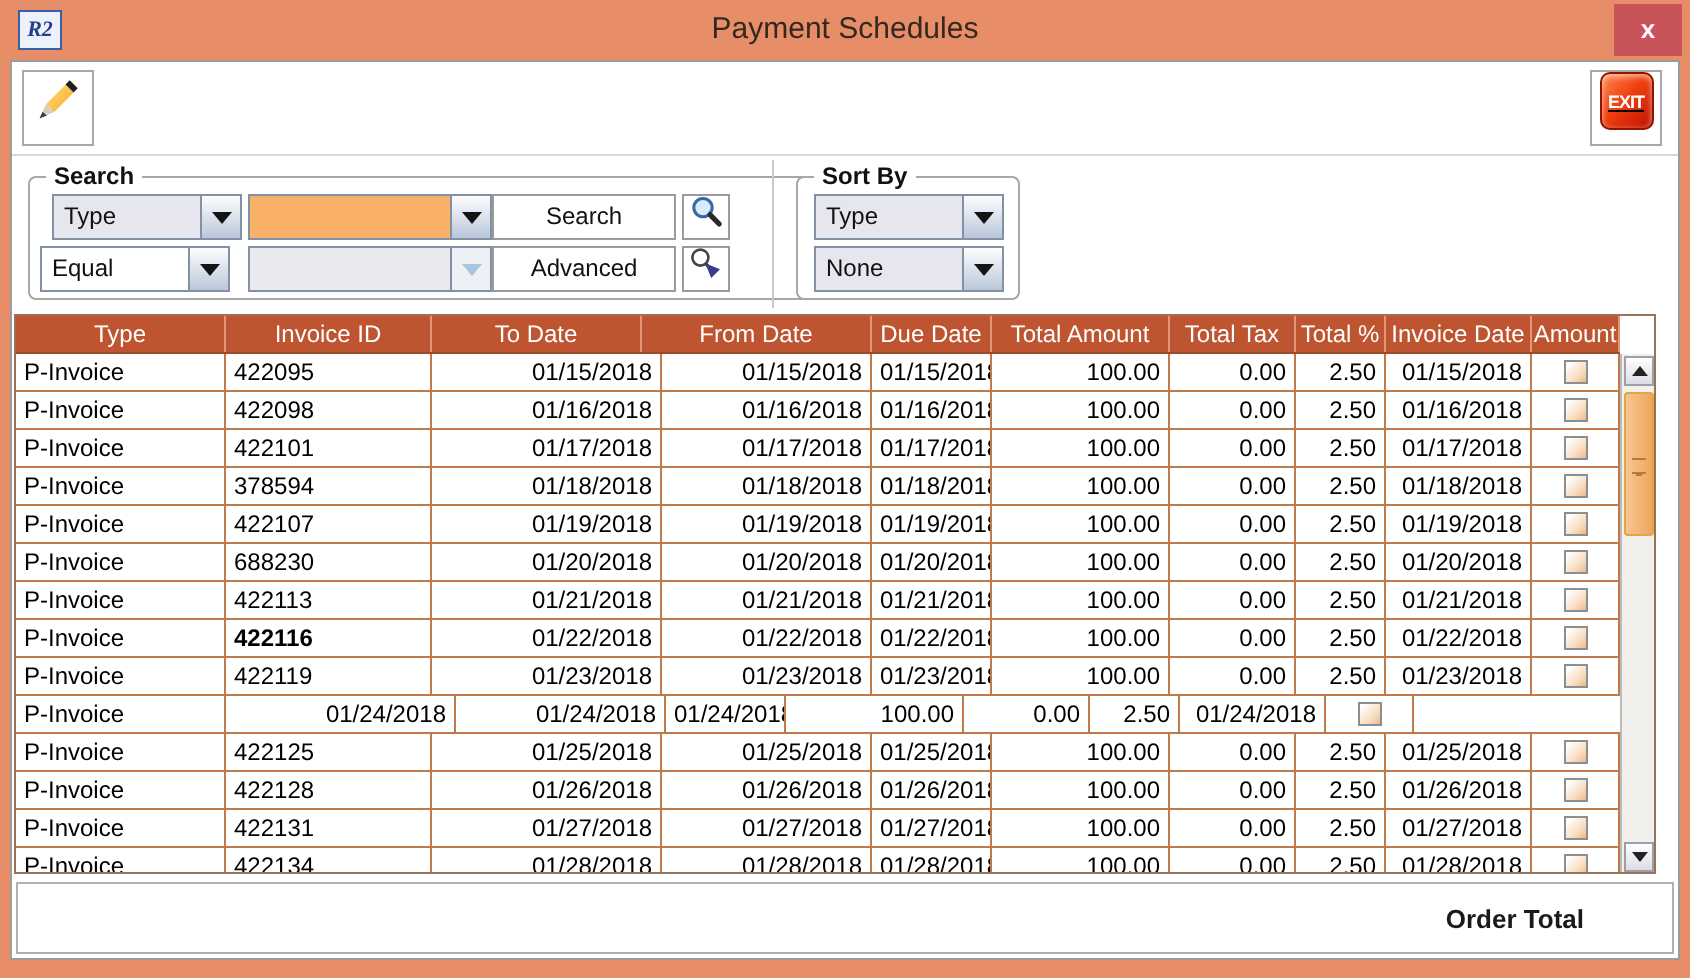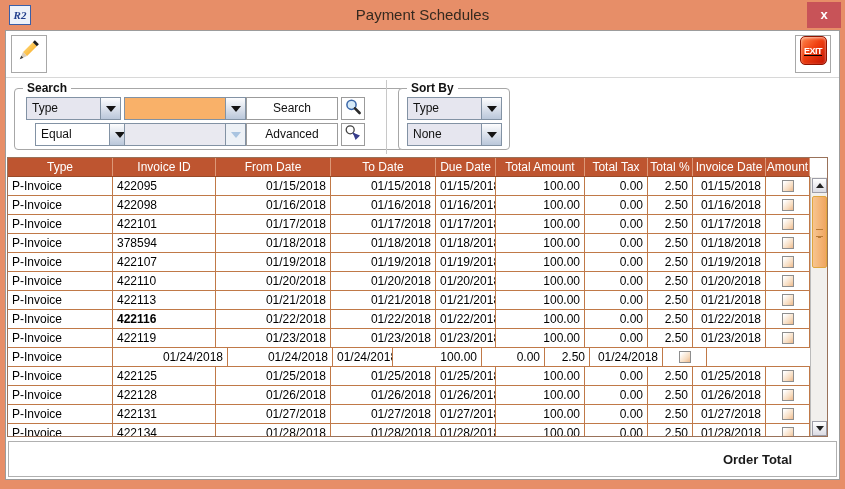--- a/index.html
+++ b/index.html
@@ -127,21 +127,21 @@
         <div class="btn" style="left:231px; top:8px; width:92px;">Search</div>
         <div class="iconbtn" style="left:326px; top:8px;">
           <span>
             <svg width="18" height="18" viewBox="0 0 18 18">
               <circle cx="7.5" cy="6.8" r="4.6" fill="#D6EAF8" stroke="#3A66A8" stroke-width="1.5"></circle>
               <line x1="11" y1="10.3" x2="15.6" y2="15" stroke="#2A2A2A" stroke-width="2.6" stroke-linecap="round"></line>
             </svg>
           </span>
         </div>
 
-        <div class="combo white" style="left:20px; top:34px; width:95px;">
+        <div class="combo white" style="left:5px; top:34px; width:95px;">
           <div class="val">Equal</div>
           <div class="arrowbtn">
               <div class="tri"></div>
             </div>
         </div>
         <div class="combo disabled" style="left:109px; top:34px; width:122px;">
           <div class="val"></div>
           <div class="arrowbtn">
               <div class="tri"></div>
             </div>
@@ -174,22 +174,22 @@
               <div class="tri"></div>
             </div>
         </div>
       </div>
     </div>
 
     <div class="tablewrap">
       <div class="thead">
           <div class="th" style="width: 105px;">Type</div>
           <div class="th" style="width: 103px;">Invoice ID</div>
+          <div class="th" style="width: 105px;">To Date</div>
           <div class="th" style="width: 115px;">From Date</div>
-          <div class="th" style="width: 105px;">To Date</div>
           <div class="th" style="width: 60px;">Due Date</div>
           <div class="th" style="width: 89px;">Total Amount</div>
           <div class="th" style="width: 63px;">Total Tax</div>
           <div class="th" style="width: 45px;">Total %</div>
           <div class="th" style="width: 73px;">Invoice Date</div>
           <div class="th" style="width: 44px;">Amount</div>
         </div>
       <div class="tbody">
           <div class="tr">
             <div class="td left" style="width: 105px;">P-Invoice</div>
@@ -246,21 +246,21 @@
             <div class="td right" style="width: 105px;">01/19/2018</div>
             <div class="td right" style="width: 60px;">01/19/2018</div>
             <div class="td right" style="width: 89px;">100.00</div>
             <div class="td right" style="width: 63px;">0.00</div>
             <div class="td right" style="width: 45px;">2.50</div>
             <div class="td right" style="width: 73px;">01/19/2018</div>
             <div class="td center" style="width: 44px;"><span class="checkbox"></span></div>
           </div>
           <div class="tr">
             <div class="td left" style="width: 105px;">P-Invoice</div>
-            <div class="td left" style="width: 103px;">422110</div>
+            <div class="td left" style="width: 103px;">688230</div>
             <div class="td right" style="width: 115px;">01/20/2018</div>
             <div class="td right" style="width: 105px;">01/20/2018</div>
             <div class="td right" style="width: 60px;">01/20/2018</div>
             <div class="td right" style="width: 89px;">100.00</div>
             <div class="td right" style="width: 63px;">0.00</div>
             <div class="td right" style="width: 45px;">2.50</div>
             <div class="td right" style="width: 73px;">01/20/2018</div>
             <div class="td center" style="width: 44px;"><span class="checkbox"></span></div>
           </div>
           <div class="tr">

